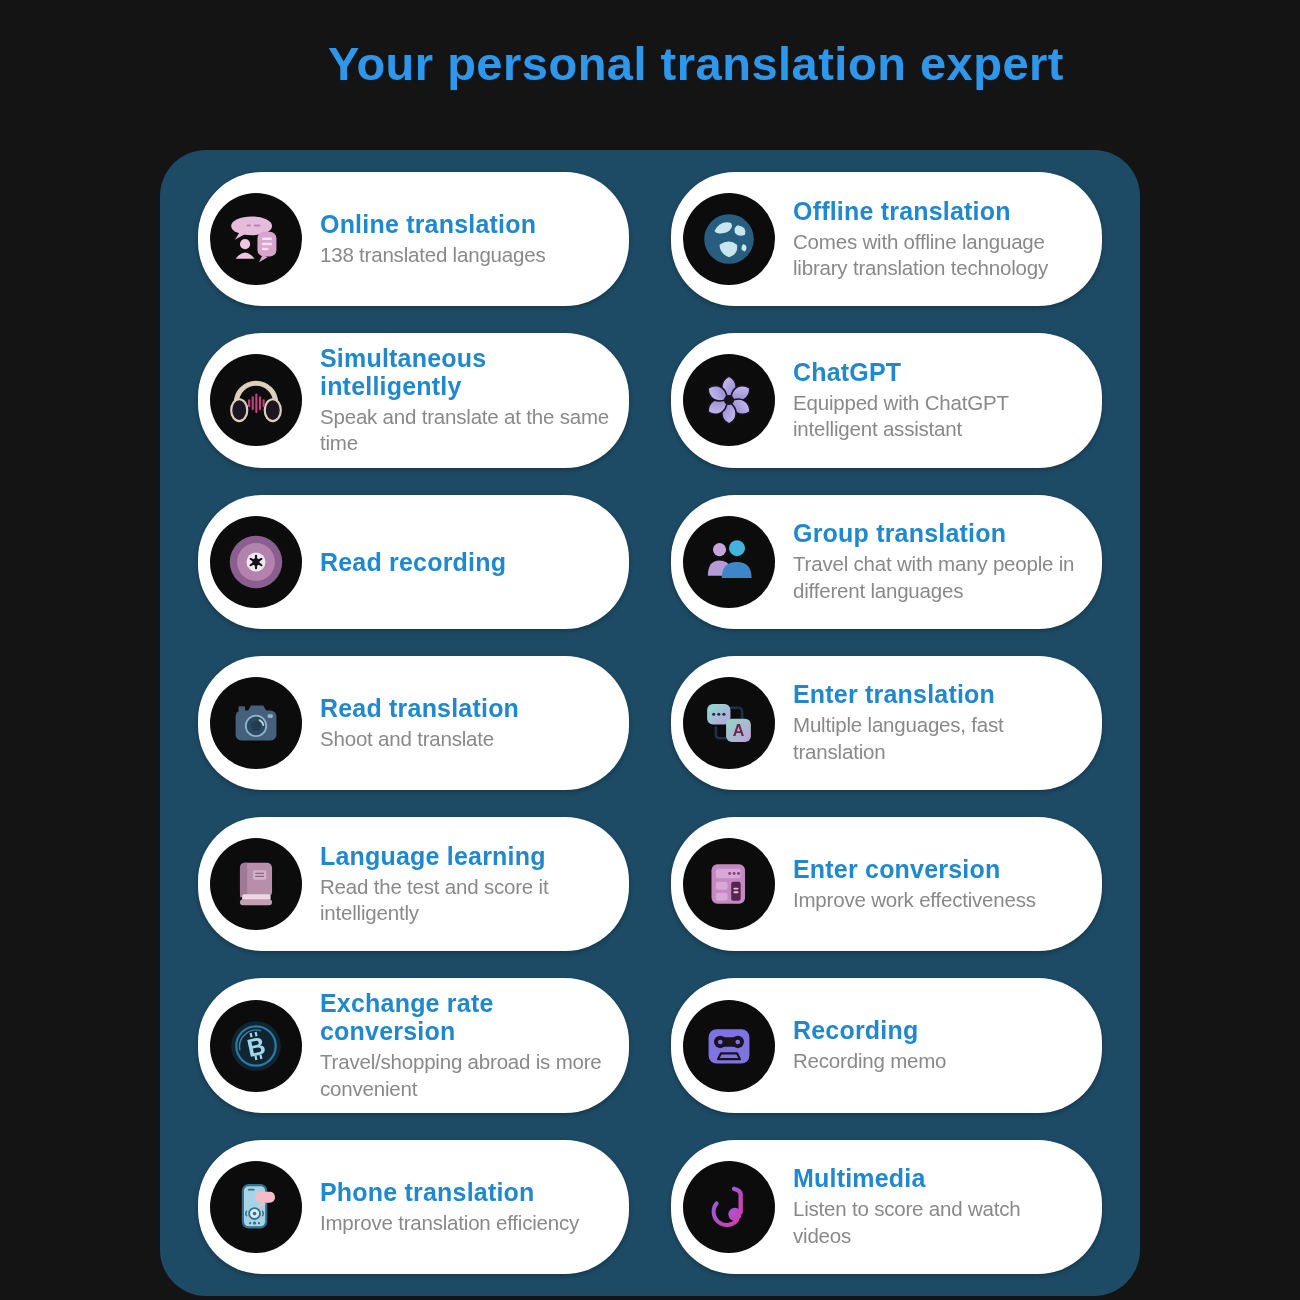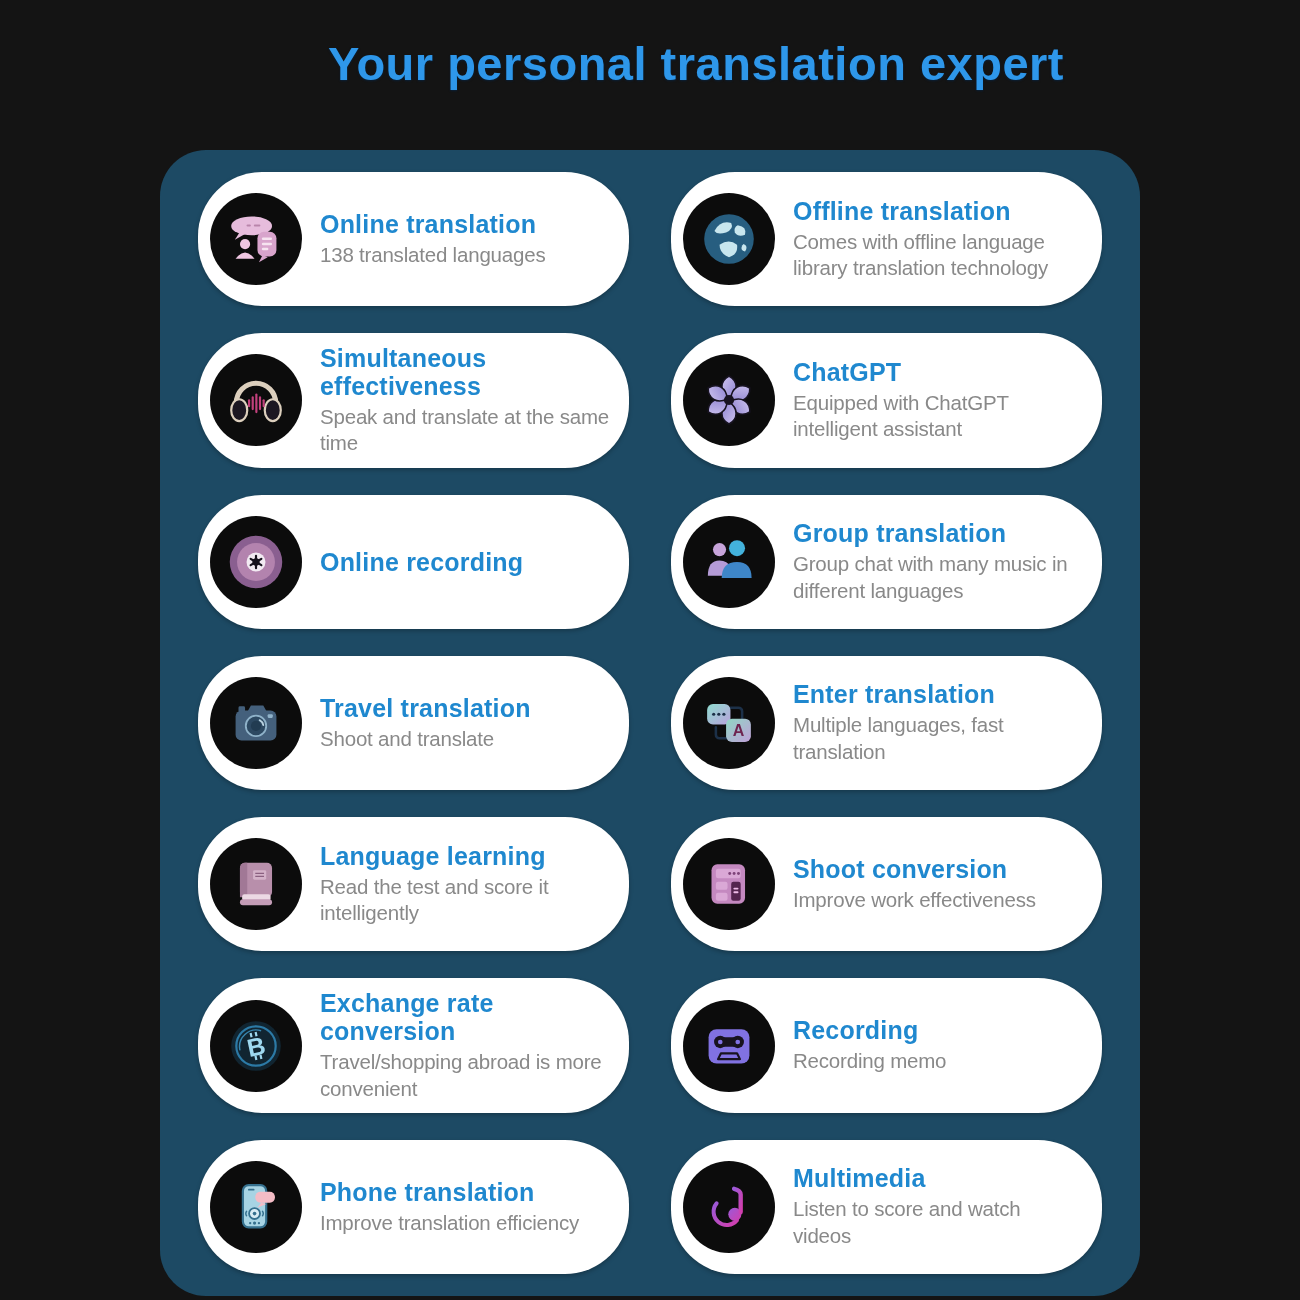--- a/index.html
+++ b/index.html
@@ -115,21 +115,21 @@
  <g fill="#c2407c">
   <rect x="37" y="47" width="3" height="11" rx="1.5"></rect>
   <rect x="42" y="43" width="3" height="19" rx="1.5"></rect>
   <rect x="47" y="39" width="3" height="27" rx="1.5"></rect>
   <rect x="52" y="43" width="3" height="19" rx="1.5"></rect>
   <rect x="57" y="47" width="3" height="11" rx="1.5"></rect>
  </g>
 </svg>
         </span>
     <div class="card-text">
-      <div class="card-title">Simultaneous effectiveness</div>
+      <div class="card-title">Simultaneous intelligently</div>
       <div class="card-subtitle">Speak and translate at the same time</div>
     </div>
   </div>
 
   <div class="card">
     <span class="icon-circle">
           <svg viewBox="0 0 96 96">
  <defs>
               <linearGradient id="gOai" x1="0" y1="0" x2="1" y2="1">
   <stop offset="0" stop-color="#cfc5ef"></stop>
@@ -164,53 +164,53 @@
   <rect x="46.5" y="38" width="3" height="8" rx="1.5"></rect>
   <rect x="46.5" y="38" width="3" height="8" rx="1.5" transform="rotate(60 48 48)"></rect>
   <rect x="46.5" y="38" width="3" height="8" rx="1.5" transform="rotate(120 48 48)"></rect>
   <rect x="46.5" y="38" width="3" height="8" rx="1.5" transform="rotate(180 48 48)"></rect>
   <rect x="46.5" y="38" width="3" height="8" rx="1.5" transform="rotate(240 48 48)"></rect>
   <rect x="46.5" y="38" width="3" height="8" rx="1.5" transform="rotate(300 48 48)"></rect>
  </g>
 </svg>
         </span>
     <div class="card-text">
-      <div class="card-title">Online recording</div>
+      <div class="card-title">Read recording</div>
     </div>
   </div>
 
   <div class="card">
     <span class="icon-circle">
           <svg viewBox="0 0 96 96">
  <circle cx="35" cy="31" r="9" fill="#c7a4da"></circle>
  <path d="M19 67 Q19 46 35 46 Q46 46 50 55 L50 67 Z" fill="#b49bd6"></path>
  <circle cx="59" cy="29" r="11" fill="#43b2dc"></circle>
  <path d="M38 70 Q38 48 59 48 Q79 48 79 70 Z" fill="#3e86c8"></path>
 </svg>
         </span>
     <div class="card-text">
       <div class="card-title">Group translation</div>
-      <div class="card-subtitle">Group chat with many music in different languages</div>
+      <div class="card-subtitle">Travel chat with many people in different languages</div>
     </div>
   </div>
 
   <div class="card">
     <span class="icon-circle">
           <svg viewBox="0 0 96 96">
  <rect x="24" y="25" width="9" height="8" rx="2" fill="#44607c"></rect>
  <path d="M36 33 L41 24 L58 24 L63 33 Z" fill="#44607c"></path>
  <rect x="20" y="31" width="56" height="41" rx="8" fill="#44607c"></rect>
  <rect x="64" y="36" width="7" height="5" rx="1.5" fill="#8fb2c9"></rect>
  <circle cx="48" cy="52" r="14" fill="#2d4962" stroke="#8fb2c9" stroke-width="2.5"></circle>
  <circle cx="48" cy="52" r="7" fill="#223c52"></circle>
  <path d="M53 44 a10 10 0 0 1 5 7" stroke="#b9d2e0" stroke-width="2.5" fill="none" stroke-linecap="round"></path>
 </svg>
         </span>
     <div class="card-text">
-      <div class="card-title">Travel translation</div>
+      <div class="card-title">Read translation</div>
       <div class="card-subtitle">Shoot and translate</div>
     </div>
   </div>
 
   <div class="card">
     <span class="icon-circle">
           <svg viewBox="0 0 96 96">
  <defs>
   <linearGradient id="gT1" x1="0" y1="0" x2="1" y2="1">
                 <stop offset="0" stop-color="#8fdcd0"></stop>
@@ -272,21 +272,21 @@
  <rect x="30" y="45" width="16" height="11" rx="3" fill="#daa8d6"></rect>
  <rect x="30" y="60" width="16" height="11" rx="3" fill="#daa8d6"></rect>
  <rect x="51" y="45" width="13" height="26" rx="3" fill="#54254f"></rect>
  <g fill="#eebbe8">
               <rect x="54" y="53" width="7" height="2.6" rx="1.3"></rect>
               <rect x="54" y="58" width="7" height="2.6" rx="1.3"></rect>
             </g>
 </svg>
         </span>
     <div class="card-text">
-      <div class="card-title">Shoot conversion</div>
+      <div class="card-title">Enter conversion</div>
       <div class="card-subtitle">Improve work effectiveness</div>
     </div>
   </div>
 
   <div class="card">
     <span class="icon-circle">
           <svg viewBox="0 0 96 96">
  <circle cx="48" cy="48" r="34" fill="#112531"></circle>
  <circle cx="48" cy="48" r="27" fill="none" stroke="#2c7aa6" stroke-width="3"></circle>
  <path d="M26 54 a23 23 0 0 1 29 -27" fill="none" stroke="#3f97c4" stroke-width="2" opacity=".85"></path>

